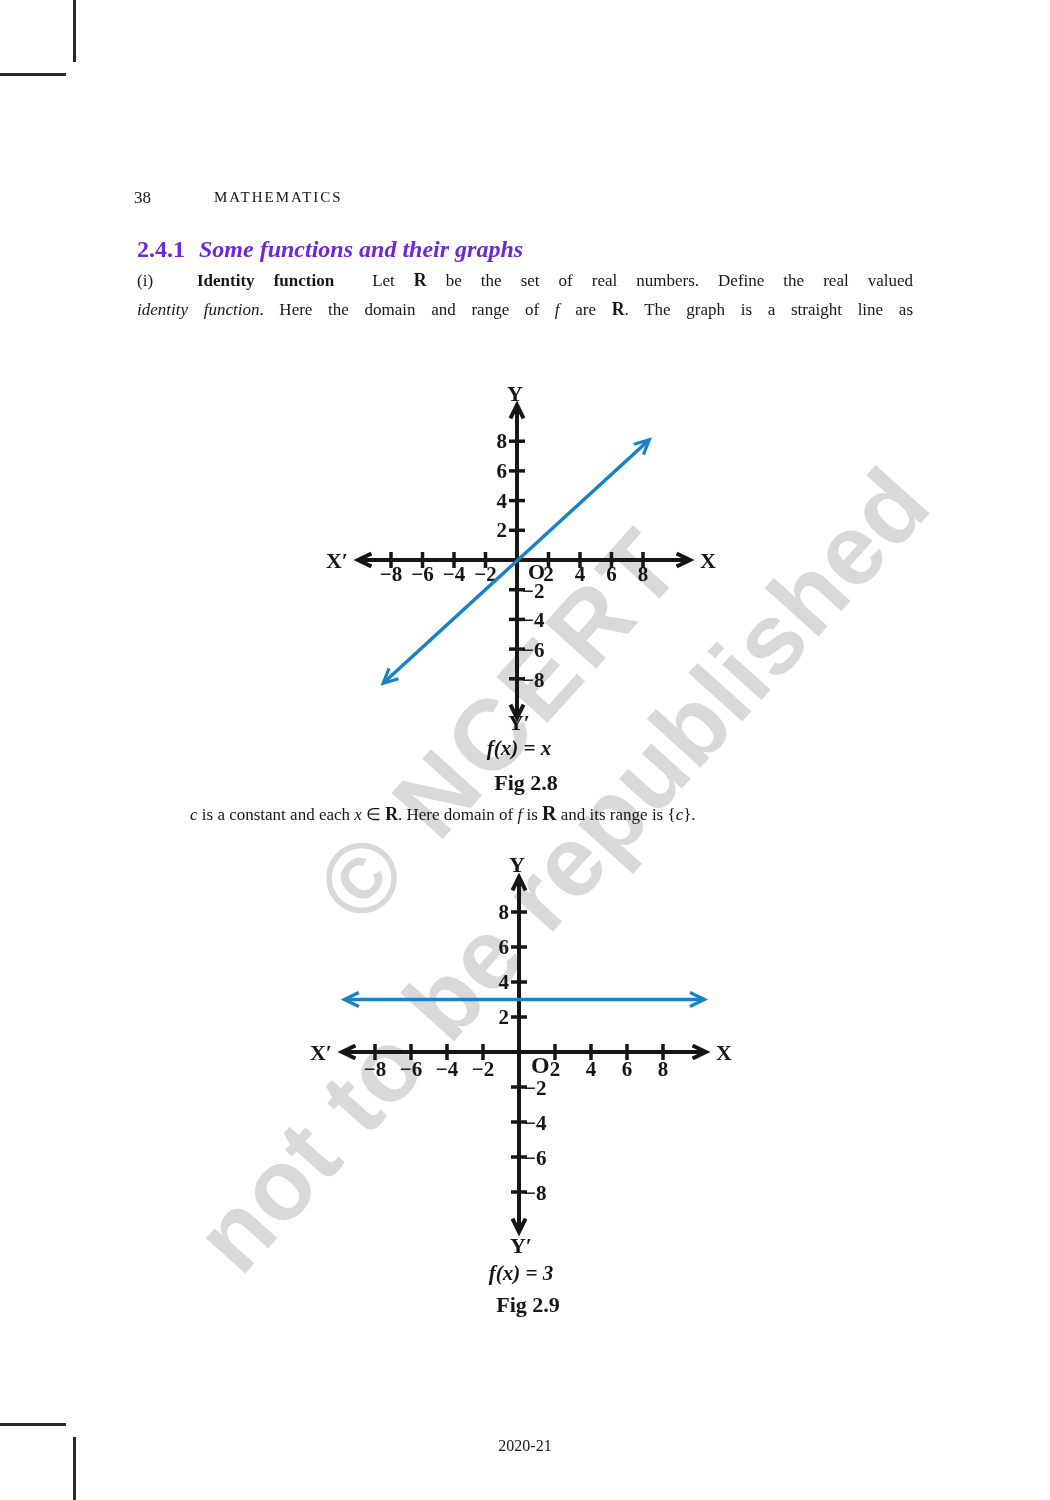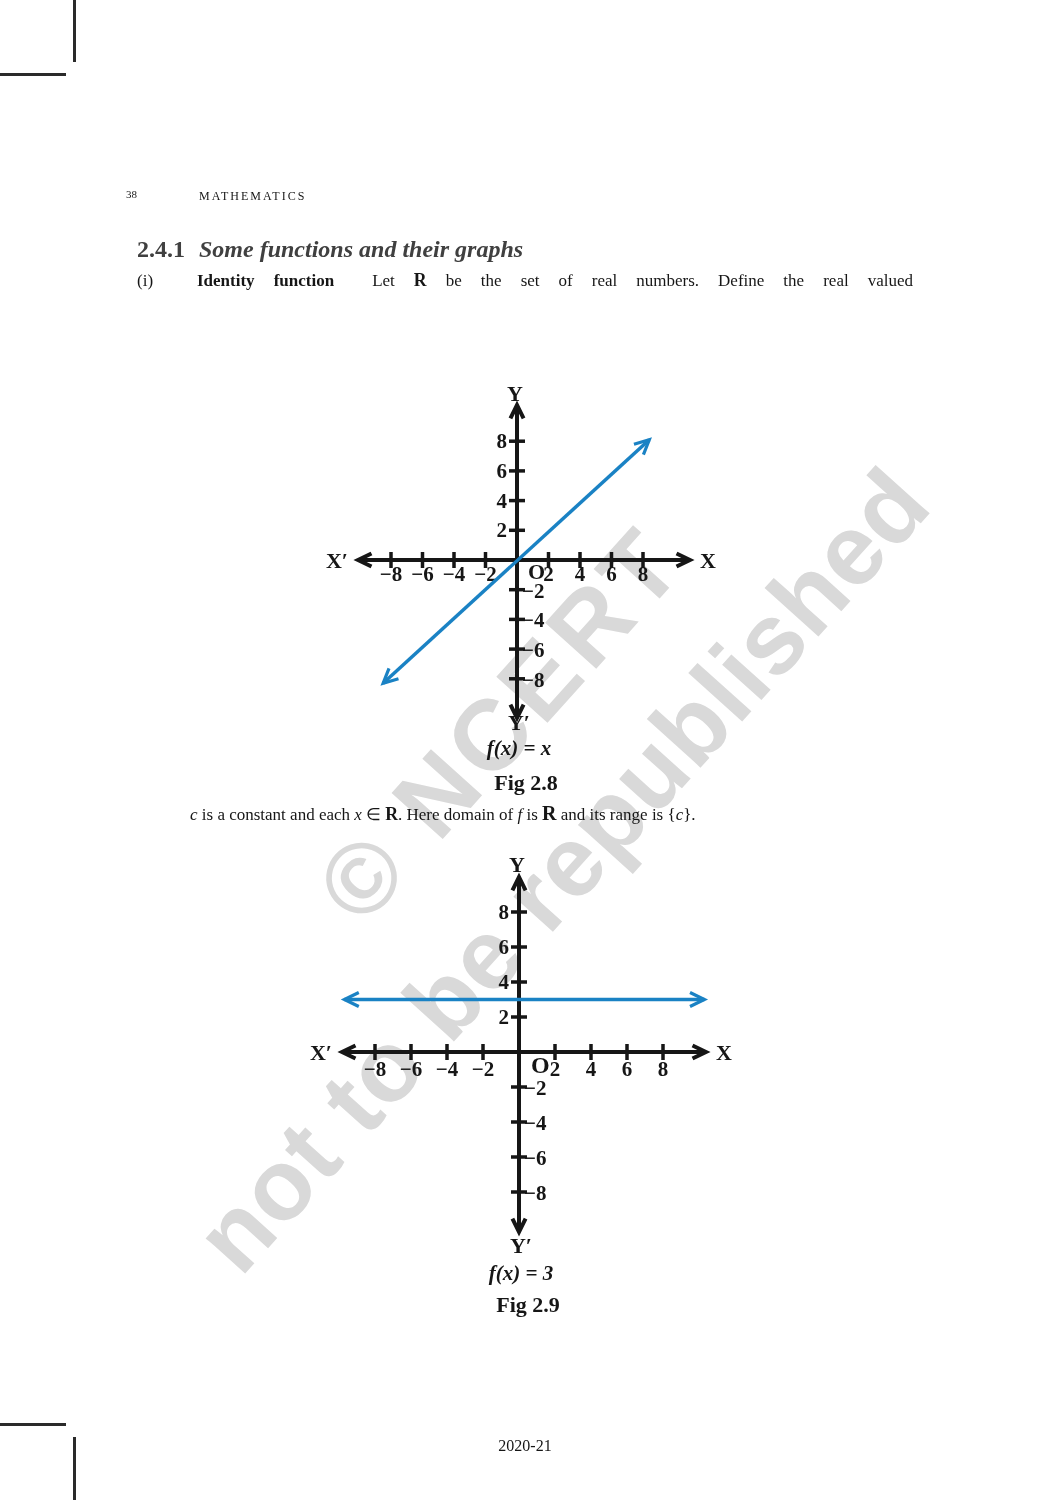--- a/index.html
+++ b/index.html
@@ -10,23 +10,23 @@
   .wm1{left:500px;top:724px;font-size:100px;letter-spacing:6px;
        transform:translate(-50%,-50%) rotate(-48deg);}
   .wm2{left:562px;top:870px;font-size:100px;letter-spacing:1px;
        transform:translate(-50%,-50%) rotate(-48deg);}
   .content{position:absolute;inset:0;z-index:2;}
   .crop{position:absolute;background:#2a2a2a;}
   .crop.tlv{left:73px;top:0;width:3px;height:62px;}
   .crop.tlh{left:0;top:73px;width:66px;height:3px;}
   .crop.blh{left:0;top:1423px;width:66px;height:3px;}
   .crop.blv{left:73px;top:1437px;width:3px;height:63px;}
-  .hdr-num{position:absolute;left:126px;top:188px;font-size:11px;}
-  .hdr-title{position:absolute;left:199px;top:189px;font-size:12px;letter-spacing:2px;}
-  .section{position:absolute;left:137px;top:236px;font-size:24px;font-weight:bold;color:#404040;}
+  .hdr-num{position:absolute;left:134px;top:188px;font-size:17px;}
+  .hdr-title{position:absolute;left:214px;top:189px;font-size:15px;letter-spacing:2px;}
+  .section{position:absolute;left:137px;top:236px;font-size:24px;font-weight:bold;color:#6d28d9;}
   .section .num{font-style:normal;margin-right:14px;}
   .section .ttl{font-style:italic;}
   .para{position:absolute;left:137px;width:776px;font-size:17px;}
   .p1{top:266px;line-height:29.3px;}
   .p2{top:799px;line-height:28.5px;padding-left:53px;width:723px;}
   .line{white-space:normal;}
   .just{text-align:justify;text-align-last:justify;}
   .mk1{display:inline-block;width:60px;}
   .mk2{display:inline-block;width:53px;margin-left:-53px;}
   .setR{font-size:1.05em;}
@@ -54,20 +54,21 @@
 
     <span class="hdr-num">38</span>
     <span class="hdr-title">MATHEMATICS</span>
 
     <div class="section">
       <span class="num">2.4.1</span><span class="ttl">Some functions and their graphs</span>
     </div>
 
     <div class="para p1">
       <div class="line just"><span class="mk1">(i)</span><b>Identity function</b>&nbsp; Let <b class="setR">R</b> be the set of real numbers. Define the real valued</div>
+      <div class="line just"><i>identity function</i>. Here the domain and range of <i>f</i> are <b class="setR">R</b>. The graph is a straight line as</div>
     </div>
 
     <svg id="fig0" class="fig" width="424" height="414">
         <line x1="45" y1="172" x2="369" y2="172" stroke="#161616" stroke-width="4"></line>
         <line x1="200" y1="21" x2="200" y2="326" stroke="#161616" stroke-width="4"></line>
         <polyline points="54.4819106944875,178.57556720183615 41,172 54.4819106944875,165.42443279816385" fill="none" stroke="#161616" stroke-width="4"></polyline>
         <polyline points="359.5180893055125,165.42443279816385 373,172 359.5180893055125,178.57556720183615" fill="none" stroke="#161616" stroke-width="4"></polyline>
         <polyline points="193.42443279816385,30.481910694487503 200,17 206.57556720183615,30.481910694487503" fill="none" stroke="#161616" stroke-width="4"></polyline>
         <polyline points="206.57556720183615,316.5180893055125 200,330 193.42443279816385,316.5180893055125" fill="none" stroke="#161616" stroke-width="4"></polyline>
         <line x1="74" y1="164" x2="74" y2="180" stroke="#161616" stroke-width="3.5"></line>

